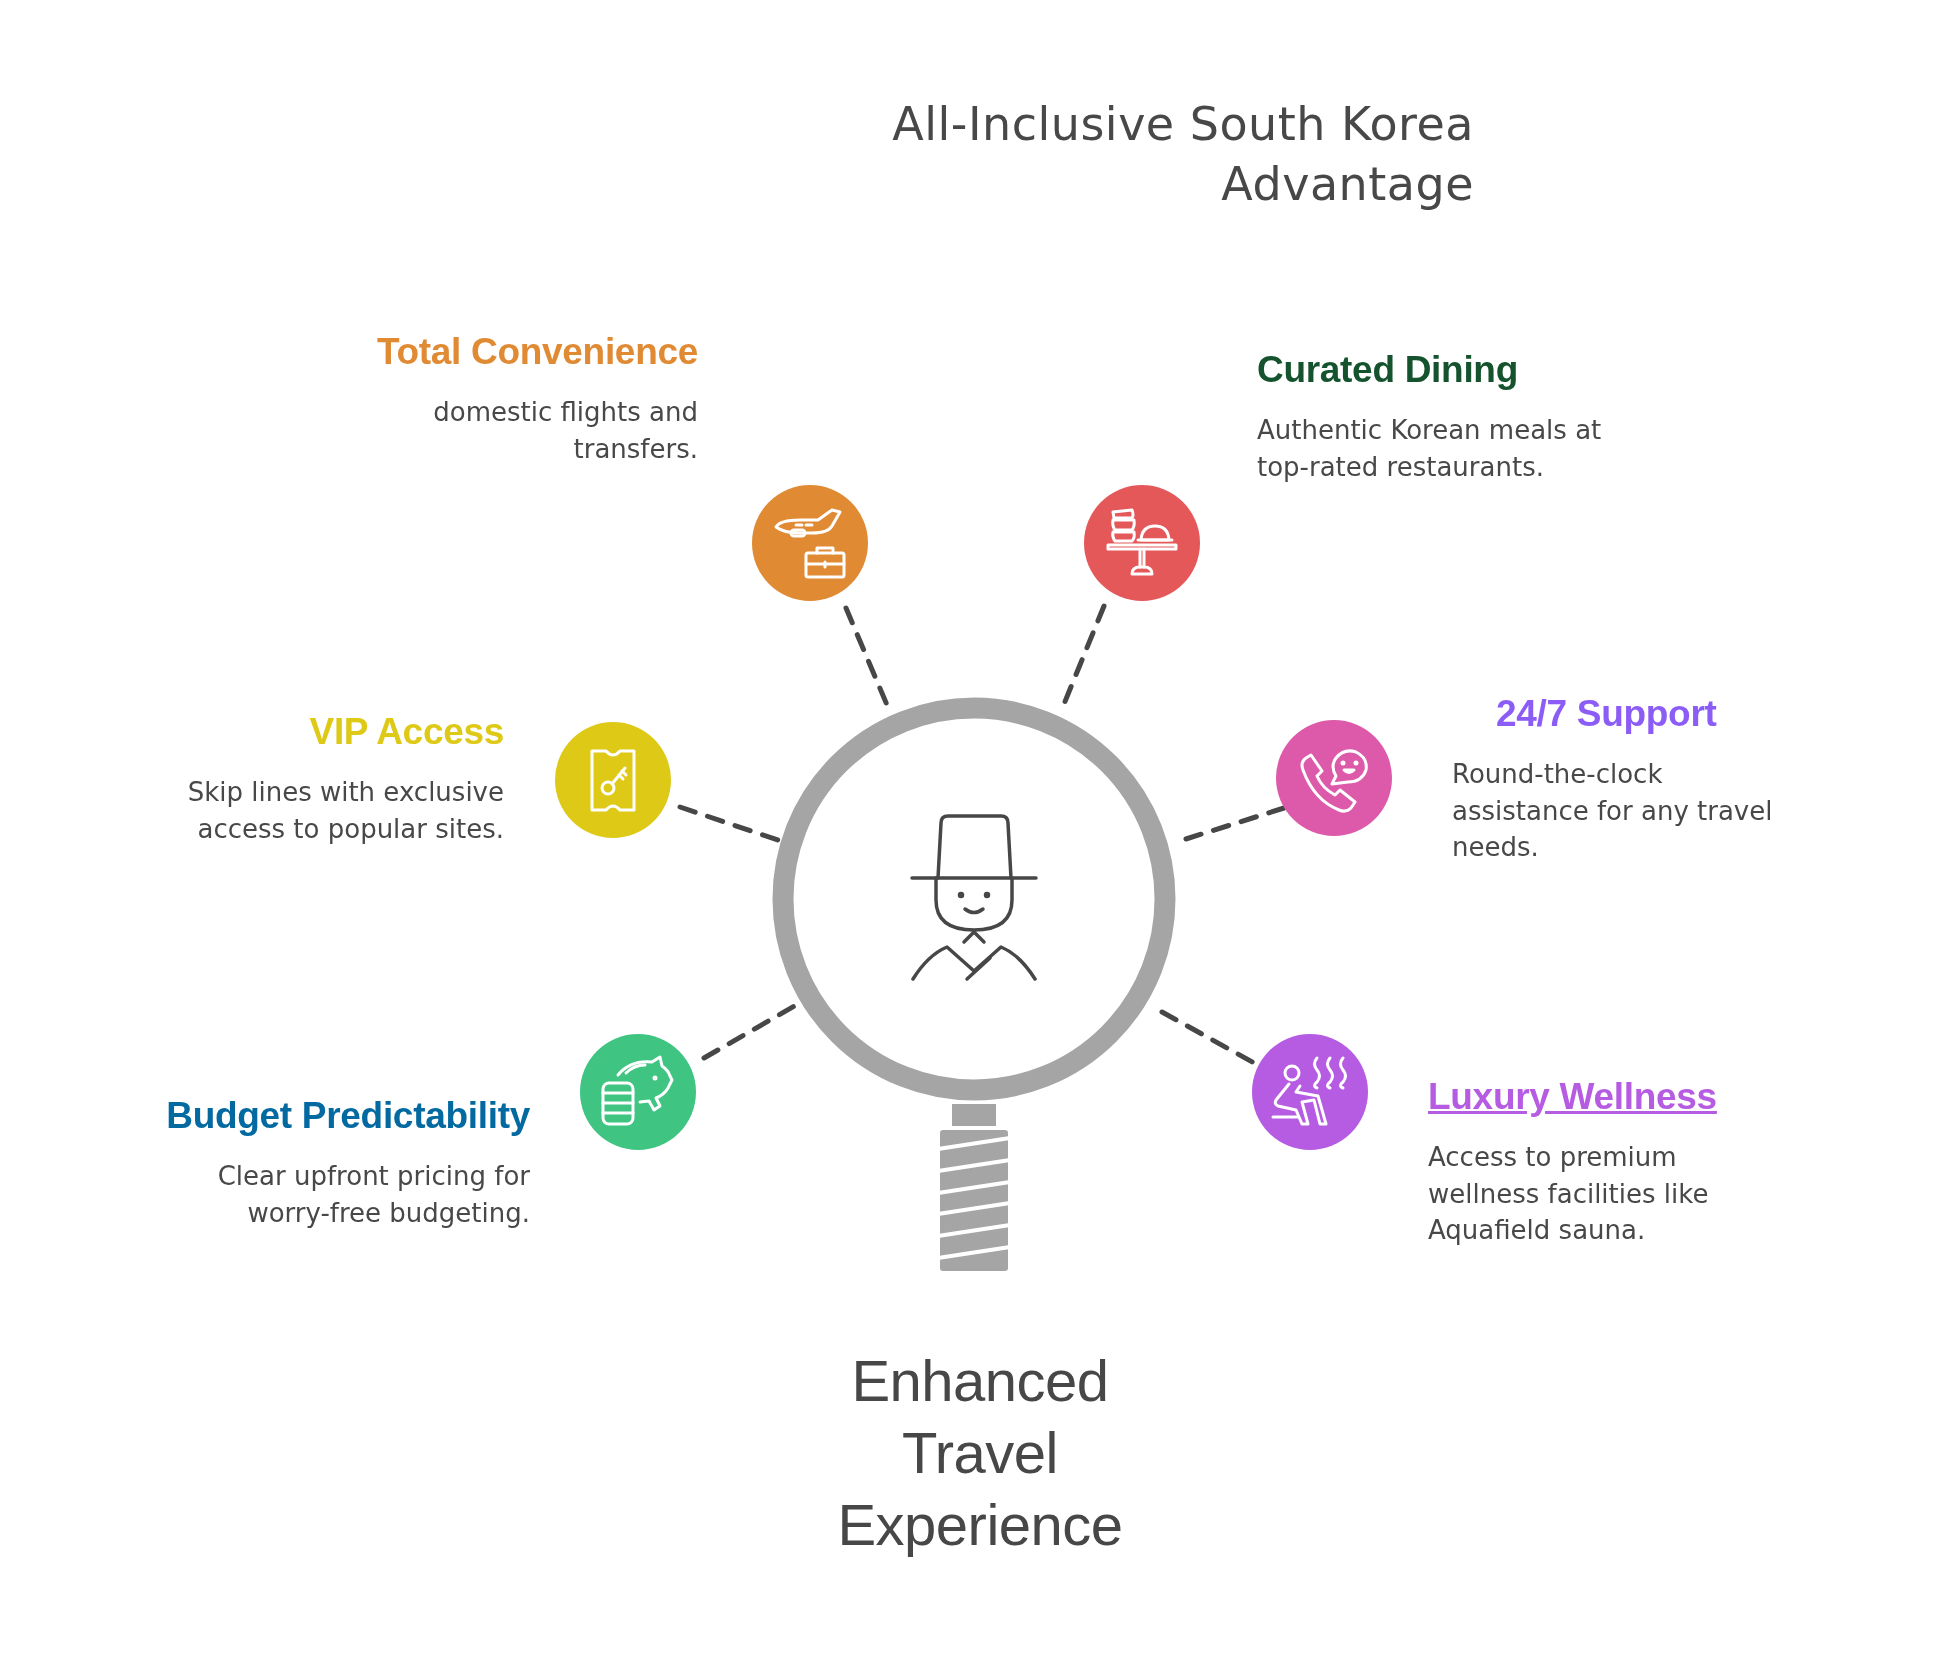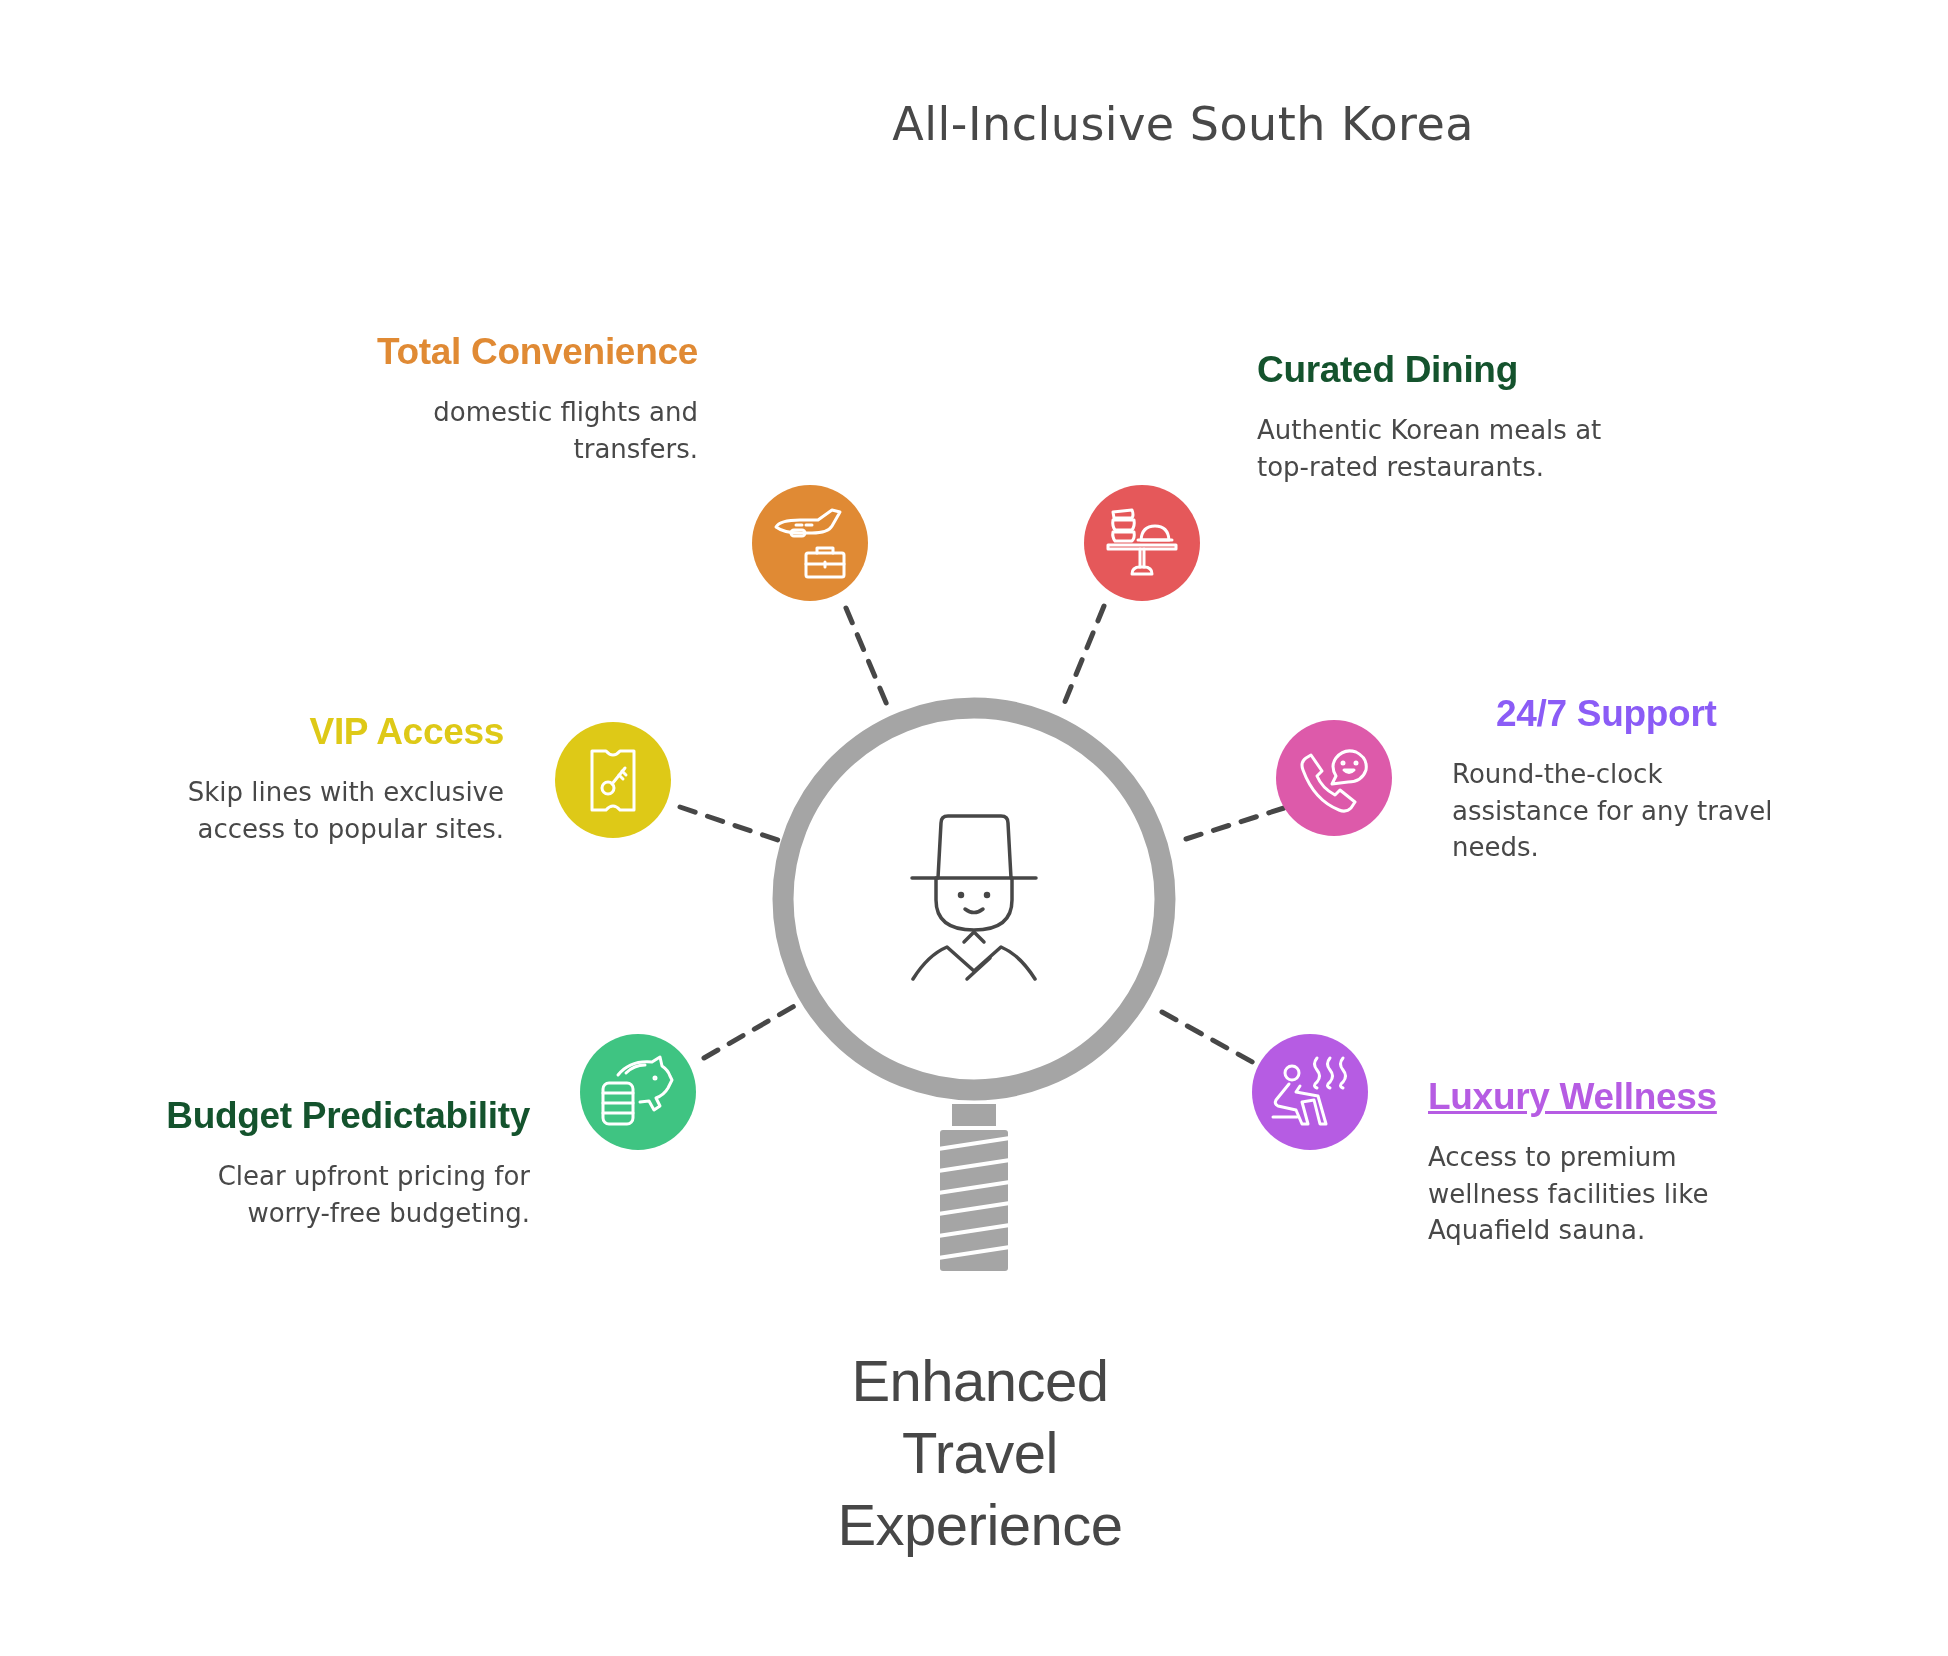--- a/index.html
+++ b/index.html
@@ -33,20 +33,21 @@
     .bottom-title span { display: block; }
     svg.diagram { position: absolute; left: 0; top: 0; }
   </style>
 </head>
 <body>
 
 <div class="canvas">
 
   <div class="title">
     <span>All-Inclusive South Korea</span>
+    <span>Advantage</span>
   </div>
 
   <svg class="diagram" width="1948" height="1656" viewBox="0 0 1948 1656">
 
     <g stroke="#474747" stroke-width="5" stroke-dasharray="16 13" stroke-linecap="round" fill="none">
       <line x1="846" y1="608" x2="890" y2="712"></line>
       <line x1="1104" y1="606" x2="1064" y2="704"></line>
       <line x1="680" y1="807" x2="778" y2="840"></line>
       <line x1="1284" y1="808" x2="1186" y2="839"></line>
       <line x1="704" y1="1058" x2="798" y2="1004"></line>
@@ -183,21 +184,21 @@
   <div class="block right" style="left:1452px; top:692px;">
     <p class="heading" style="color:#8b5cf6;margin-left:44px;">24/7 Support</p>
     <p class="body">
       <span>Round-the-clock</span>
       <span>assistance for any travel</span>
       <span>needs.</span>
     </p>
   </div>
 
   <div class="block left" style="left:70px; top:1094px;">
-    <p class="heading" style="color:#14532d;">Budget Predictability</p>
+    <p class="heading" style="color:#0369a1;">Budget Predictability</p>
     <p class="body">
       <span>Clear upfront pricing for</span>
       <span>worry-free budgeting.</span>
     </p>
   </div>
 
   <div class="block right" style="left:1428px; top:1075px;">
     <p class="heading" style="color:#B65CE3;text-decoration:underline;">Luxury Wellness</p>
     <p class="body">
       <span>Access to premium</span>

